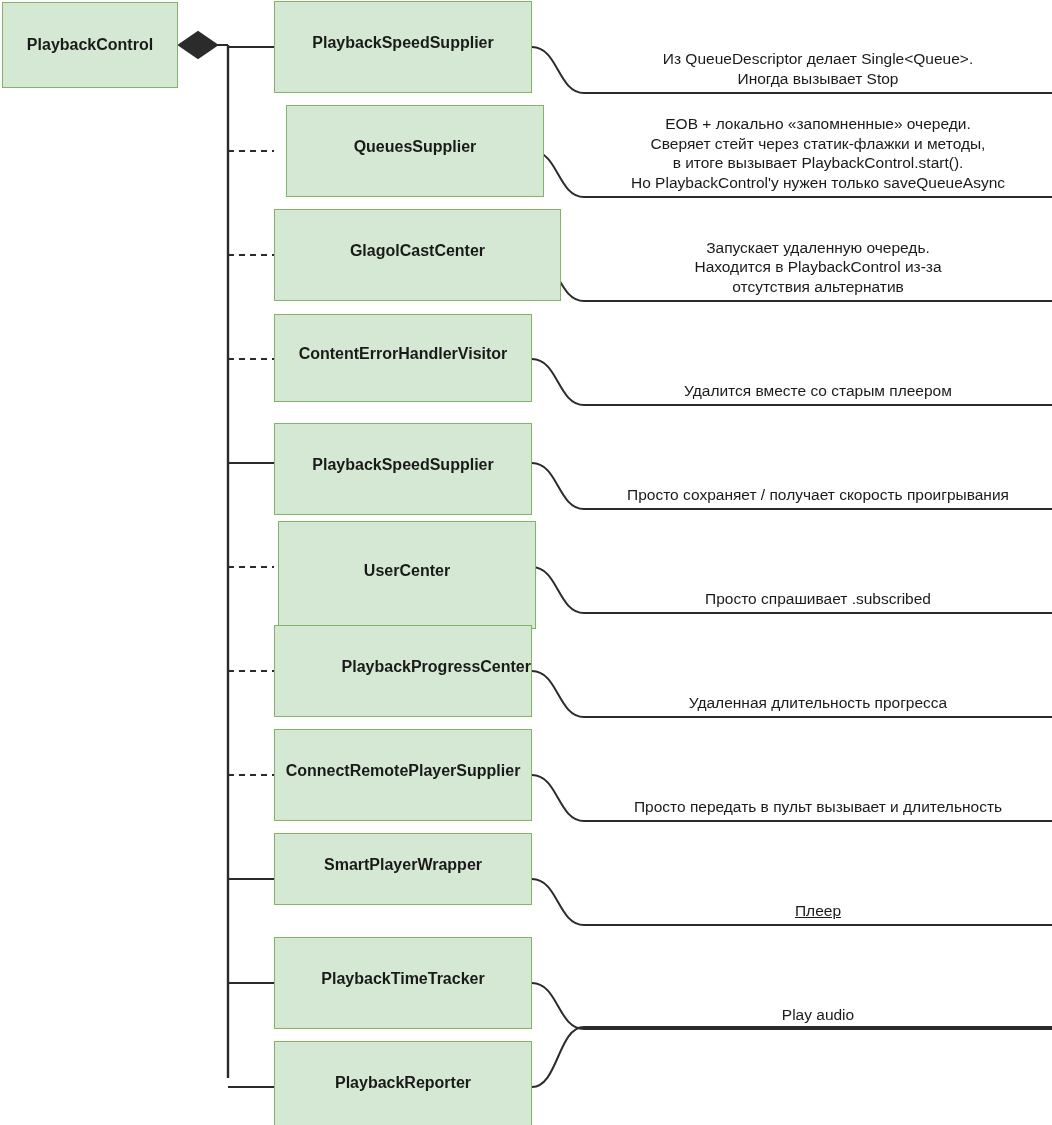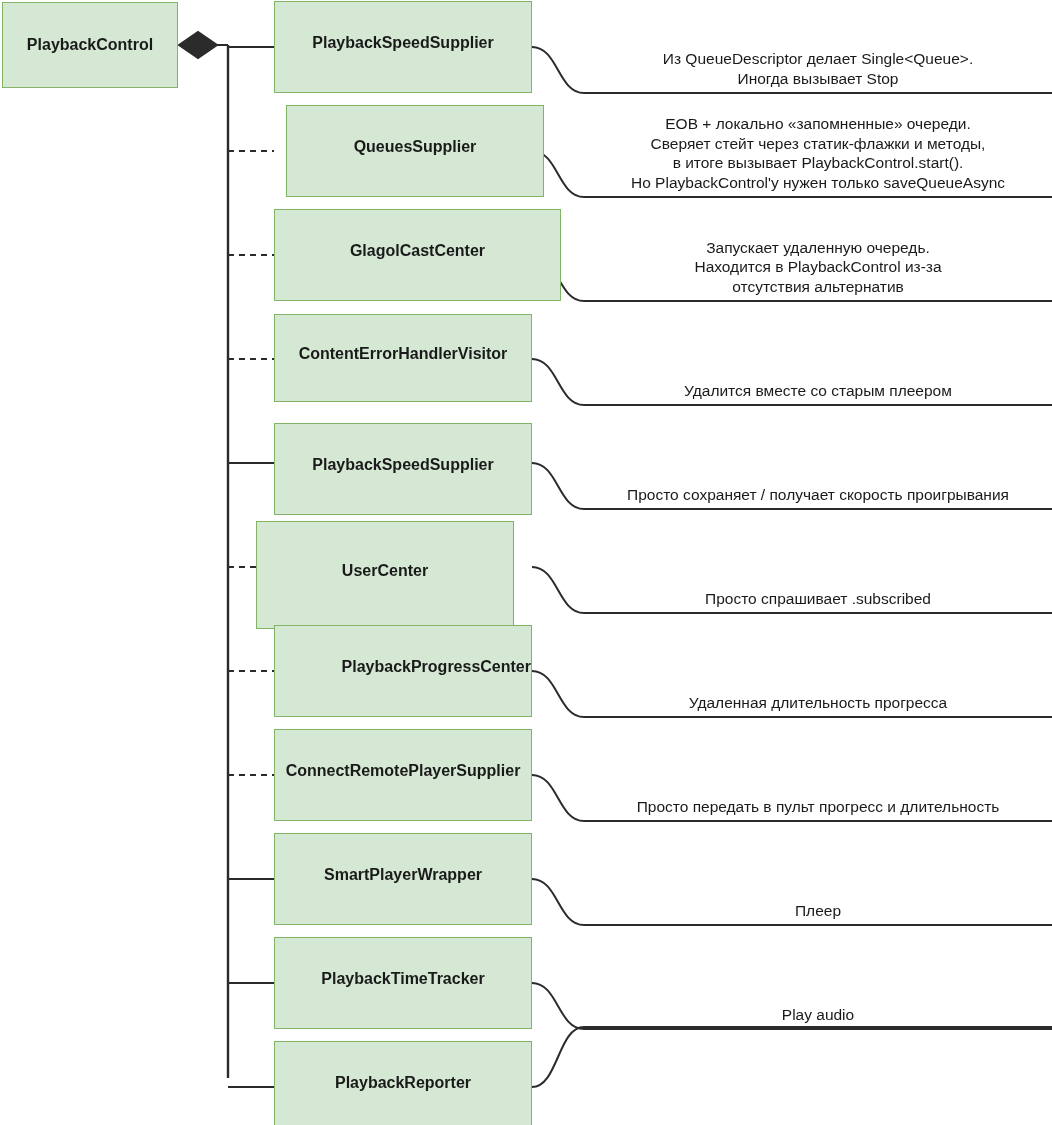--- a/index.html
+++ b/index.html
@@ -118,30 +118,30 @@
       </div>
       <div class="node" style="left: 274px; top: 209px; width: 287px; height: 92px;">
         <span class="node-label">GlagolCastCenter</span>
       </div>
       <div class="node" style="left: 274px; top: 314px; width: 258px; height: 88px;">
         <span class="node-label">ContentErrorHandlerVisitor</span>
       </div>
       <div class="node" style="left: 274px; top: 417px; width: 258px; height: 92px; margin-top: 6px;">
         <span class="node-label">PlaybackSpeedSupplier</span>
       </div>
-      <div class="node" style="left: 256px; top: 521px; width: 258px; height: 108px;">
+      <div class="node" style="left: 278px; top: 521px; width: 258px; height: 108px;">
         <span class="node-label">UserCenter</span>
       </div>
       <div class="node" style="left: 274px; top: 625px; width: 258px; height: 92px; justify-content: flex-end;">
         <span class="node-label">PlaybackProgressCenter</span>
       </div>
       <div class="node" style="left: 274px; top: 729px; width: 258px; height: 92px;">
         <span class="node-label">ConnectRemotePlayerSupplier</span>
       </div>
-      <div class="node" style="left: 274px; top: 833px; width: 258px; height: 92px;">
+      <div class="node" style="left: 274px; top: 833px; width: 258px; height: 72px;">
         <span class="node-label">SmartPlayerWrapper</span>
       </div>
       <div class="node" style="left: 274px; top: 937px; width: 258px; height: 92px;">
         <span class="node-label">PlaybackTimeTracker</span>
       </div>
       <div class="node" style="left: 274px; top: 1041px; width: 258px; height: 92px;">
         <span class="node-label">PlaybackReporter</span>
       </div>
     </div>
   <div id="annotations-layer">
@@ -151,17 +151,17 @@
 Сверяет стейт через статик-флажки и методы,
 в итоге вызывает PlaybackControl.start().
 Но PlaybackControl'у нужен только saveQueueAsync</div>
       <div class="annotation" style="left: 588px; width: 460px; top: 203px; height: 94px;">Запускает удаленную очередь.
 Находится в PlaybackControl из-за
 отсутствия альтернатив</div>
       <div class="annotation" style="left: 588px; width: 460px; top: 307px; height: 94px;">Удалится вместе со старым плеером</div>
       <div class="annotation" style="left: 588px; width: 460px; top: 411px; height: 94px;">Просто сохраняет / получает скорость проигрывания</div>
       <div class="annotation" style="left: 588px; width: 460px; top: 515px; height: 94px;">Просто спрашивает .subscribed</div>
       <div class="annotation" style="left: 588px; width: 460px; top: 619px; height: 94px;">Удаленная длительность прогресса</div>
-      <div class="annotation" style="left: 588px; width: 460px; top: 723px; height: 94px;">Просто передать в пульт прогресс и длительность</div>
-      <div class="annotation" style="left: 588px; width: 460px; top: 827px; height: 94px;">Плеер</div>
+      <div class="annotation" style="left: 588px; width: 460px; top: 723px; height: 94px;">Просто передать в пульт вызывает и длительность</div>
+      <div class="annotation" style="left: 588px; width: 460px; top: 827px; height: 94px; text-decoration: underline;">Плеер</div>
       <div class="annotation" style="left: 588px; width: 460px; top: 931px; height: 94px;">Play audio</div>
     </div>
 </div>
 
 </body></html>

